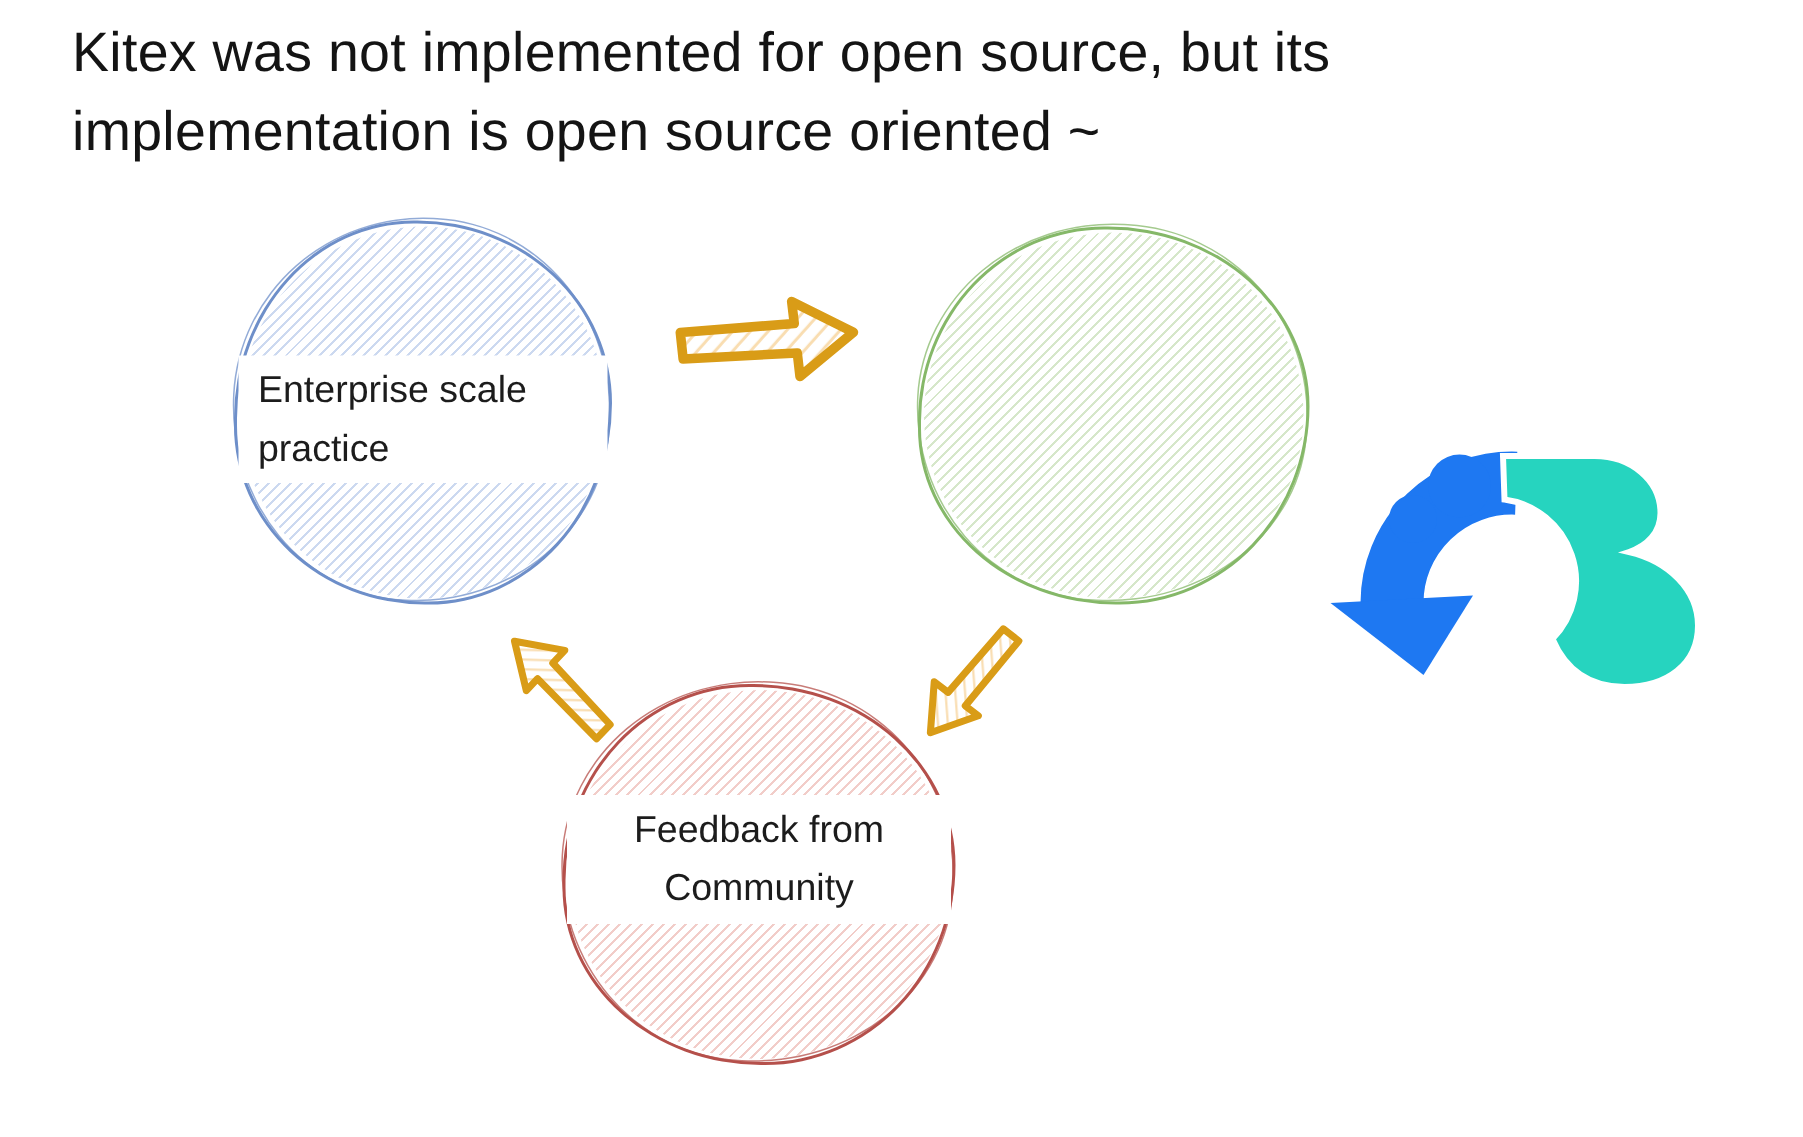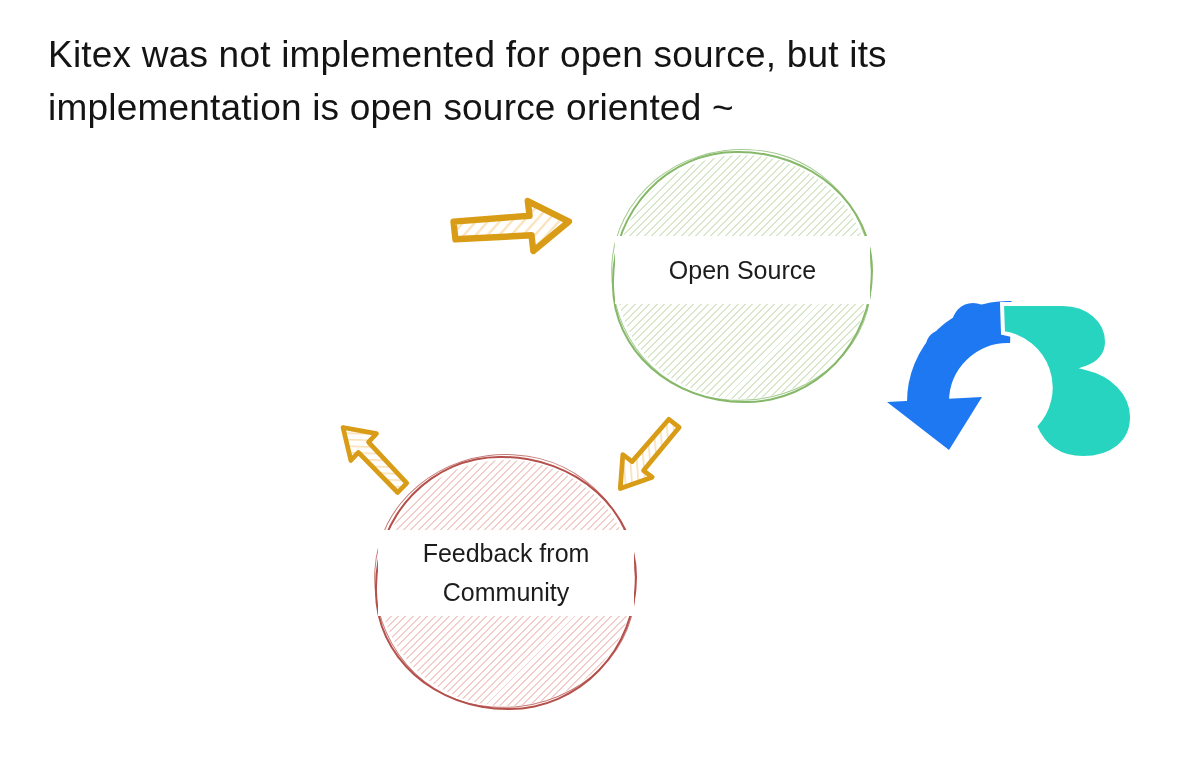--- a/index.html
+++ b/index.html
@@ -1,21 +1,21 @@
 <!DOCTYPE html>
 <html><head>
 <meta charset="utf-8">
 <style>
   html,body{margin:0;padding:0;}
   .slide{
     position:relative; width:1202px; height:758px; background:#ffffff;
     overflow:hidden; font-family:"Liberation Sans", sans-serif;
   }
   .title{
-    position:absolute; left:48px; top:28px; width:1100px;
+    position:absolute; left:48px; top:8px; width:1100px;
     font-size:37px; line-height:53px; letter-spacing:.2px;
     color:#141414; white-space:pre-line;
   }
   
   .circle{ position:absolute; }
   .ring{
     position:absolute; inset:0; border:2.5px solid var(--c);
     border-radius:48% 52% 49% 51% / 52% 48% 53% 47%;
   }
   .ring2{
@@ -39,26 +39,32 @@
   .logo{ position:absolute; left:885px; top:296px; width:250px; height:172px; }
 </style>
 </head>
 <body>
 
 <div class="slide">
 
   <div class="title">Kitex was not implemented for open source, but its
 implementation is open source oriented ~</div>
 
+  <div class="circle" style="--c:#6e8fc9; --h:#ccd9f0; left:156px; top:147px; width:252px; height:256px;">
+    <div class="hatch"></div>
+    <div class="ring"></div>
+    <div class="ring2"></div>
+    <div class="band left" style="top:90px; height:85px;">Enterprise scale
+practice</div>
+  </div>
 
   <div class="circle" style="--c:#85b868; --h:#d6e7ca; left:612px; top:151px; width:261px; height:252px;">
     <div class="hatch"></div>
     <div class="ring"></div>
     <div class="ring2"></div>
-    <div class="band" style="top:85px; height:68px;">Open Source</div>
   </div>
 
   <div class="circle" style="--c:#b5504b; --h:#f2cdc9; left:375px; top:456px; width:262px; height:254px;">
     <div class="hatch"></div>
     <div class="ring"></div>
     <div class="ring2"></div>
     <div class="band" style="top:74px; height:86px;">Feedback from
 Community</div>
   </div>
 

